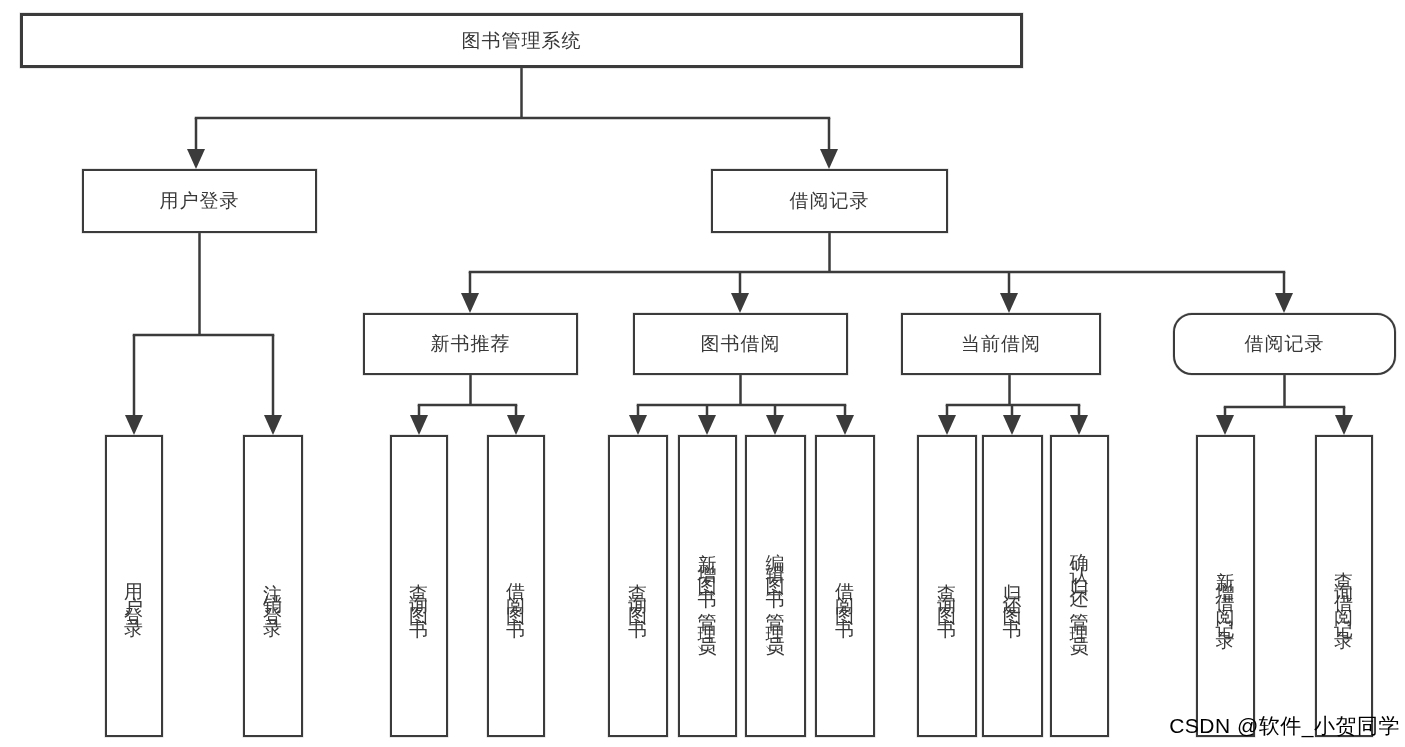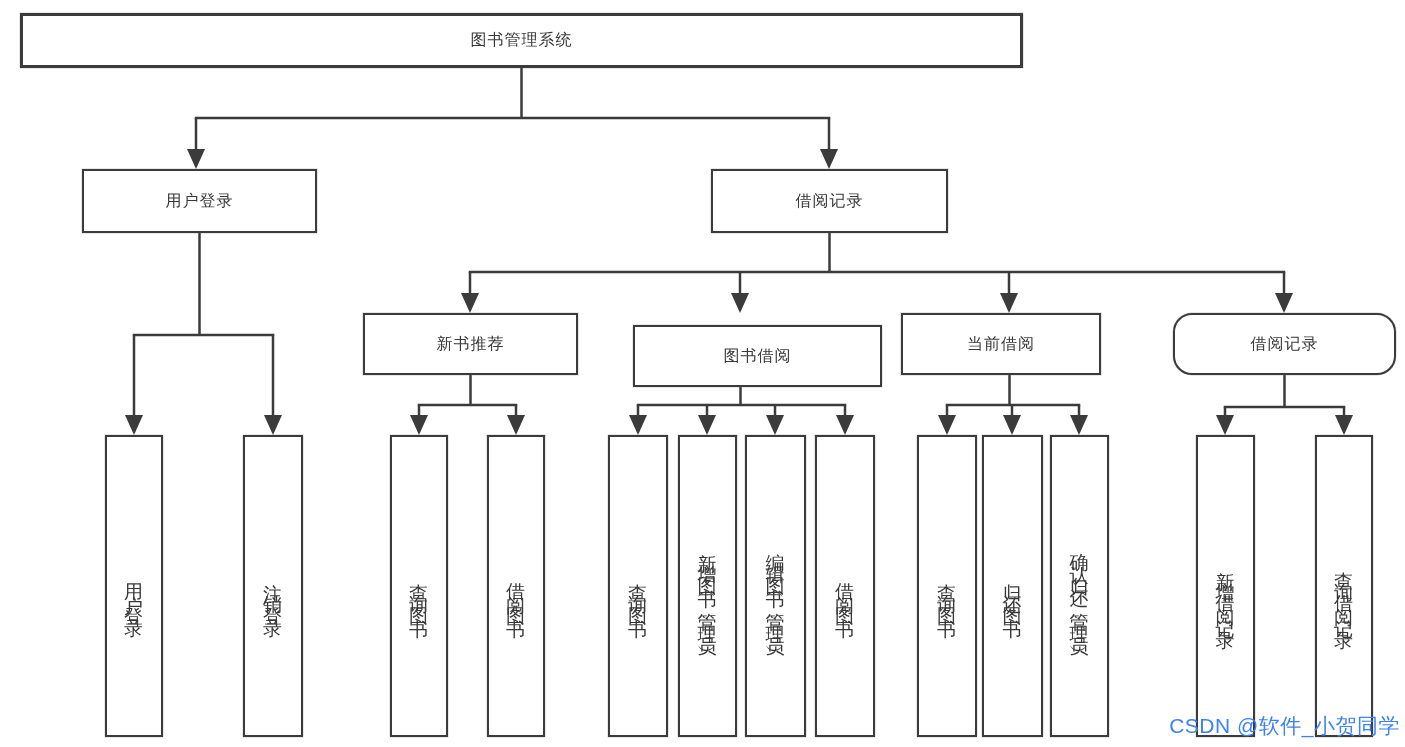--- a/index.html
+++ b/index.html
@@ -22,21 +22,21 @@
     height: 747px;
     pointer-events: none;
   }
   .node {
     position: absolute;
     background: #ffffff;
     border: 2.5px solid #3b3b3b;
     display: flex;
     align-items: center;
     justify-content: center;
-    font-size: 16px;
+    font-size: 19px;
     letter-spacing: 1px;
     color: #383838;
     text-align: center;
     box-shadow: 0 0 0 0.5px rgba(120,120,120,0.35);
   }
   .node.root-node { border-width: 3px; }
   .leaf {
     writing-mode: vertical-lr;
     text-orientation: upright;
     letter-spacing: 12px;
@@ -44,21 +44,21 @@
     line-height: 1;
     padding-top: 12px;
   }
   .watermark {
     position: absolute;
     left: 1150px;
     top: 712px;
     width: 250px;
     text-align: right;
     font-size: 21px;
-    color: #3b82f6;
+    color: #000000;
     letter-spacing: 0.5px;
     white-space: nowrap;
     z-index: 5;
   }
 </style>
 </head>
 <body>
 
 <div class="canvas">
 
@@ -127,21 +127,21 @@
       <polygon points="1335,415 1353,415 1344,435"></polygon>
     </g>
   </svg>
 
   <div class="node root-node" style="left:20px; top:13px; width:1003px; height:55px;">图书管理系统</div>
 
   <div class="node" style="left:82px; top:169px; width:235px; height:64px;">用户登录</div>
   <div class="node" style="left:711px; top:169px; width:237px; height:64px;">借阅记录</div>
 
   <div class="node" style="left:363px; top:313px; width:215px; height:62px;">新书推荐</div>
-  <div class="node" style="left:633px; top:313px; width:249px; height:62px;margin-top:12px;">图书借阅</div>
+  <div class="node" style="left:633px; top:313px; width:215px; height:62px;">图书借阅</div>
   <div class="node" style="left:901px; top:313px; width:200px; height:62px;">当前借阅</div>
   <div class="node" style="left:1173px; top:313px; width:223px; height:62px;border-radius:19px;">借阅记录</div>
 
   <div class="node leaf" style="left:105px; top:435px; width:58px; height:302px;">用户登录</div>
   <div class="node leaf" style="left:243px; top:435px; width:60px; height:302px;">注销登录</div>
 
   <div class="node leaf" style="left:390px; top:435px; width:58px; height:302px;">查询图书</div>
   <div class="node leaf" style="left:487px; top:435px; width:58px; height:302px;">借阅图书</div>
 
   <div class="node leaf" style="left:608px; top:435px; width:60px; height:302px;">查询图书</div>

